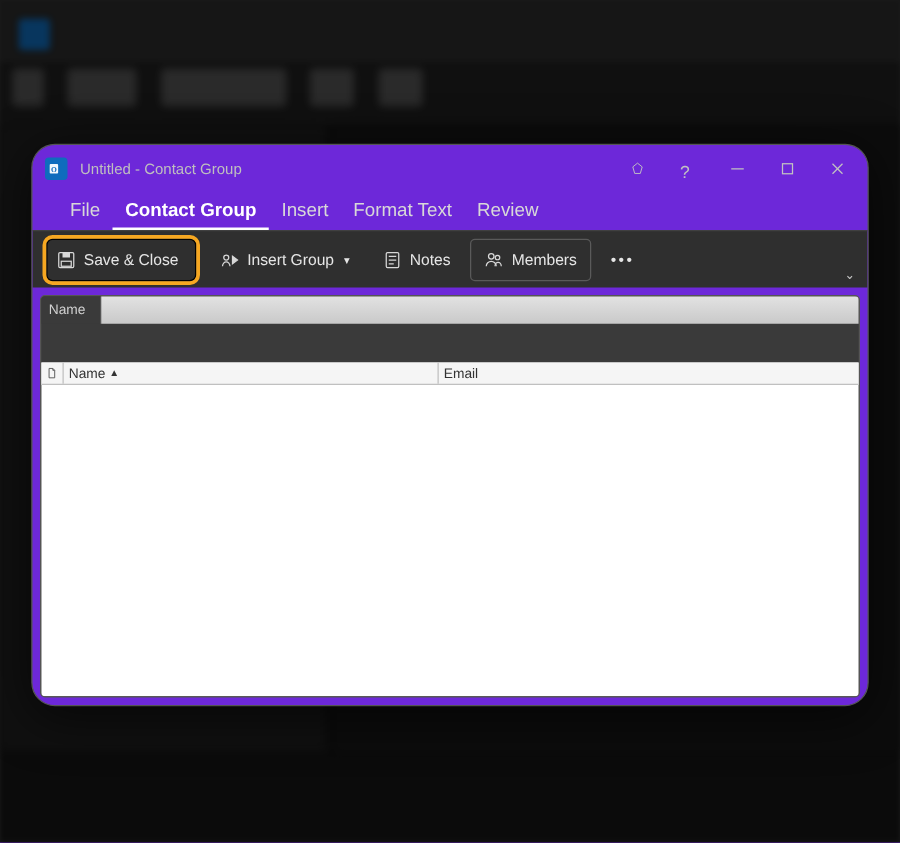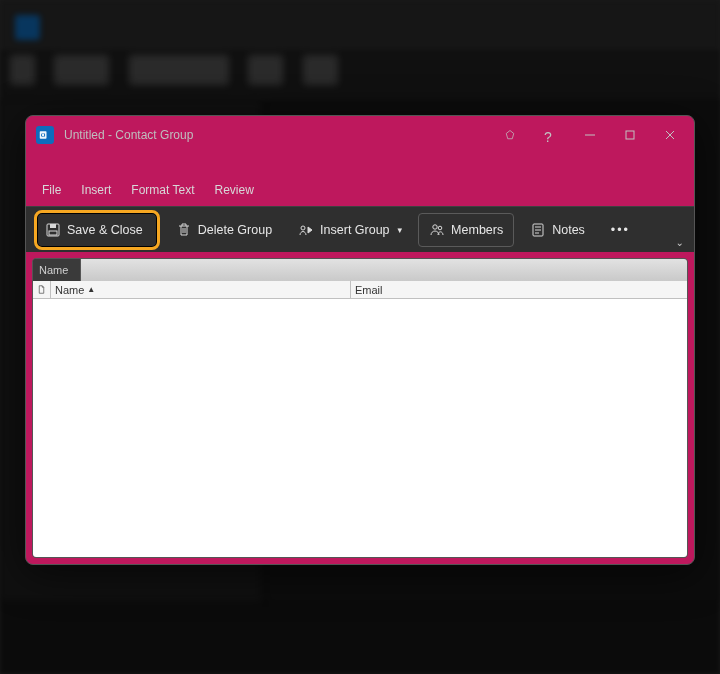--- a/index.html
+++ b/index.html
@@ -17,23 +17,23 @@
   .bg-tabrow { position:absolute; top:55px; left:10px; right:10px; height:35px; }
   .bg-tab { display:inline-block; height:30px; margin-right:15px; background:#555; border-radius:3px; filter:blur(3px); }
   .bg-sidebar { position:absolute; top:100px; left:0; width:260px; height:500px; background:#202020; filter:blur(3px); }
   .bg-main { position:absolute; top:100px; left:270px; right:0; height:500px; background:#181818; filter:blur(3px); }
 
   
   .dialog {
     position: absolute;
     left: 25px; top: 115px;
     width: 670px; height: 450px;
-    background: #be185d;
+    background: #6d28d9;
     border: 1px solid #555;
-    border-radius: 8px;
+    border-radius: 19px;
     box-shadow: 0 8px 40px rgba(0,0,0,0.6);
     display: flex; flex-direction: column;
     overflow: hidden;
   }
 
   .titlebar {
     height: 38px;
     display: flex; align-items: center;
     padding: 0 4px 0 10px;
     color: #bfbfbf;
@@ -52,23 +52,22 @@
   .titlebar .win-btn {
     width: 40px; height: 32px;
     display:flex; align-items:center; justify-content:center;
     color:#c2c2c2;
   }
   .titlebar .win-btn svg, .titlebar .win-btn .glyph { width:12px; height:12px; }
 
   .menubar {
     height: 30px;
     display:flex; align-items:stretch;
-    padding: 0 6px;
-    font-size: 12px;
-    margin-top: 22px;
+    padding: 0 20px;
+    font-size: 15px;
   }
   .menubar .menu-item {
     padding: 0 10px;
     display:flex; align-items:center;
     color:#d8d8d8;
     border-bottom: 2px solid transparent;
   }
   .menubar .menu-item.active {
     color:#ffffff;
     border-bottom-color:#ffffff;
@@ -113,20 +112,21 @@
   }
 
   .content-wrap {
     flex:1;
     margin: 6px;
     background:#3a3a3a;
     border:1px solid #555;
     border-radius:4px;
     display:flex; flex-direction:column;
     overflow:hidden;
+    gap:31px;
   }
   .name-row {
     display:flex; align-items:stretch;
     height:22px;
   }
   .name-row .lbl {
     width:48px;
     background:#3a3a3a;
     color:#d0d0d0;
     font-size:11px;
@@ -220,68 +220,61 @@
     <span class="win-btn close">
       <svg viewBox="0 0 12 12">
           <line x1="2" y1="2" x2="10" y2="10" stroke="currentColor" stroke-width="1"></line>
           <line x1="10" y1="2" x2="2" y2="10" stroke="currentColor" stroke-width="1"></line>
         </svg>
     </span>
   </div>
 
   <div class="menubar">
     <div class="menu-item">File</div>
+    <div class="menu-item active">Contact Group</div>
     <div class="menu-item">Insert</div>
     <div class="menu-item">Format Text</div>
     <div class="menu-item">Review</div>
   </div>
 
   <div class="ribbon">
     <div class="btn highlight">
       <svg viewBox="0 0 16 16">
           <rect x="2" y="2" width="12" height="12" rx="1" fill="none" stroke="#d8d8d8" stroke-width="1"></rect>
           <rect x="5" y="2" width="6" height="4" fill="#d8d8d8"></rect>
           <rect x="4" y="9" width="8" height="4" fill="none" stroke="#d8d8d8" stroke-width="1"></rect>
         </svg>
       <span>Save &amp; Close</span>
     </div>
     <div class="btn">
       <svg viewBox="0 0 16 16" stroke="#d8d8d8" fill="none" stroke-width="1">
-          <path d="M3 4h10M5 4v9h6V4M6 4V2h4v2"></path>
-          <line x1="7" y1="6" x2="7" y2="11"></line>
-          <line x1="9" y1="6" x2="9" y2="11"></line>
-        </svg>
-      <span>Delete Group</span>
-    </div>
-    <div class="btn">
-      <svg viewBox="0 0 16 16" stroke="#d8d8d8" fill="none" stroke-width="1">
           <circle cx="5" cy="6" r="2"></circle>
           <path d="M2 13c0-2 1.5-3.5 3-3.5s3 1.5 3 3.5"></path>
           <path d="M10 5l4 3-4 3V5z" fill="#d8d8d8"></path>
         </svg>
       <span>Insert Group</span>
       <span class="chev">▾</span>
+    </div>
+    <div class="btn">
+      <svg viewBox="0 0 16 16" stroke="#d8d8d8" fill="none" stroke-width="1">
+          <rect x="3" y="2" width="10" height="12" rx="1"></rect>
+          <line x1="5" y1="5" x2="11" y2="5"></line>
+          <line x1="5" y1="8" x2="11" y2="8"></line>
+          <line x1="5" y1="11" x2="9" y2="11"></line>
+        </svg>
+      <span>Notes</span>
     </div>
     <div class="btn outlined">
       <svg viewBox="0 0 16 16" stroke="#d8d8d8" fill="none" stroke-width="1">
           <circle cx="6" cy="5" r="2.2"></circle>
           <circle cx="11" cy="6" r="1.8"></circle>
           <path d="M2 13c0-2.2 1.8-4 4-4s4 1.8 4 4"></path>
           <path d="M9 13c0-1.8 1.2-3.2 2.5-3.2s2.5 1.4 2.5 3.2"></path>
         </svg>
       <span>Members</span>
-    </div>
-    <div class="btn">
-      <svg viewBox="0 0 16 16" stroke="#d8d8d8" fill="none" stroke-width="1">
-          <rect x="3" y="2" width="10" height="12" rx="1"></rect>
-          <line x1="5" y1="5" x2="11" y2="5"></line>
-          <line x1="5" y1="8" x2="11" y2="8"></line>
-          <line x1="5" y1="11" x2="9" y2="11"></line>
-        </svg>
-      <span>Notes</span>
     </div>
     <div class="btn">
       <span class="more-dots">•••</span>
     </div>
     <span class="collapse-chev">⌄</span>
   </div>
 
   <div class="content-wrap">
     <div class="name-row">
       <div class="lbl">Name</div>

